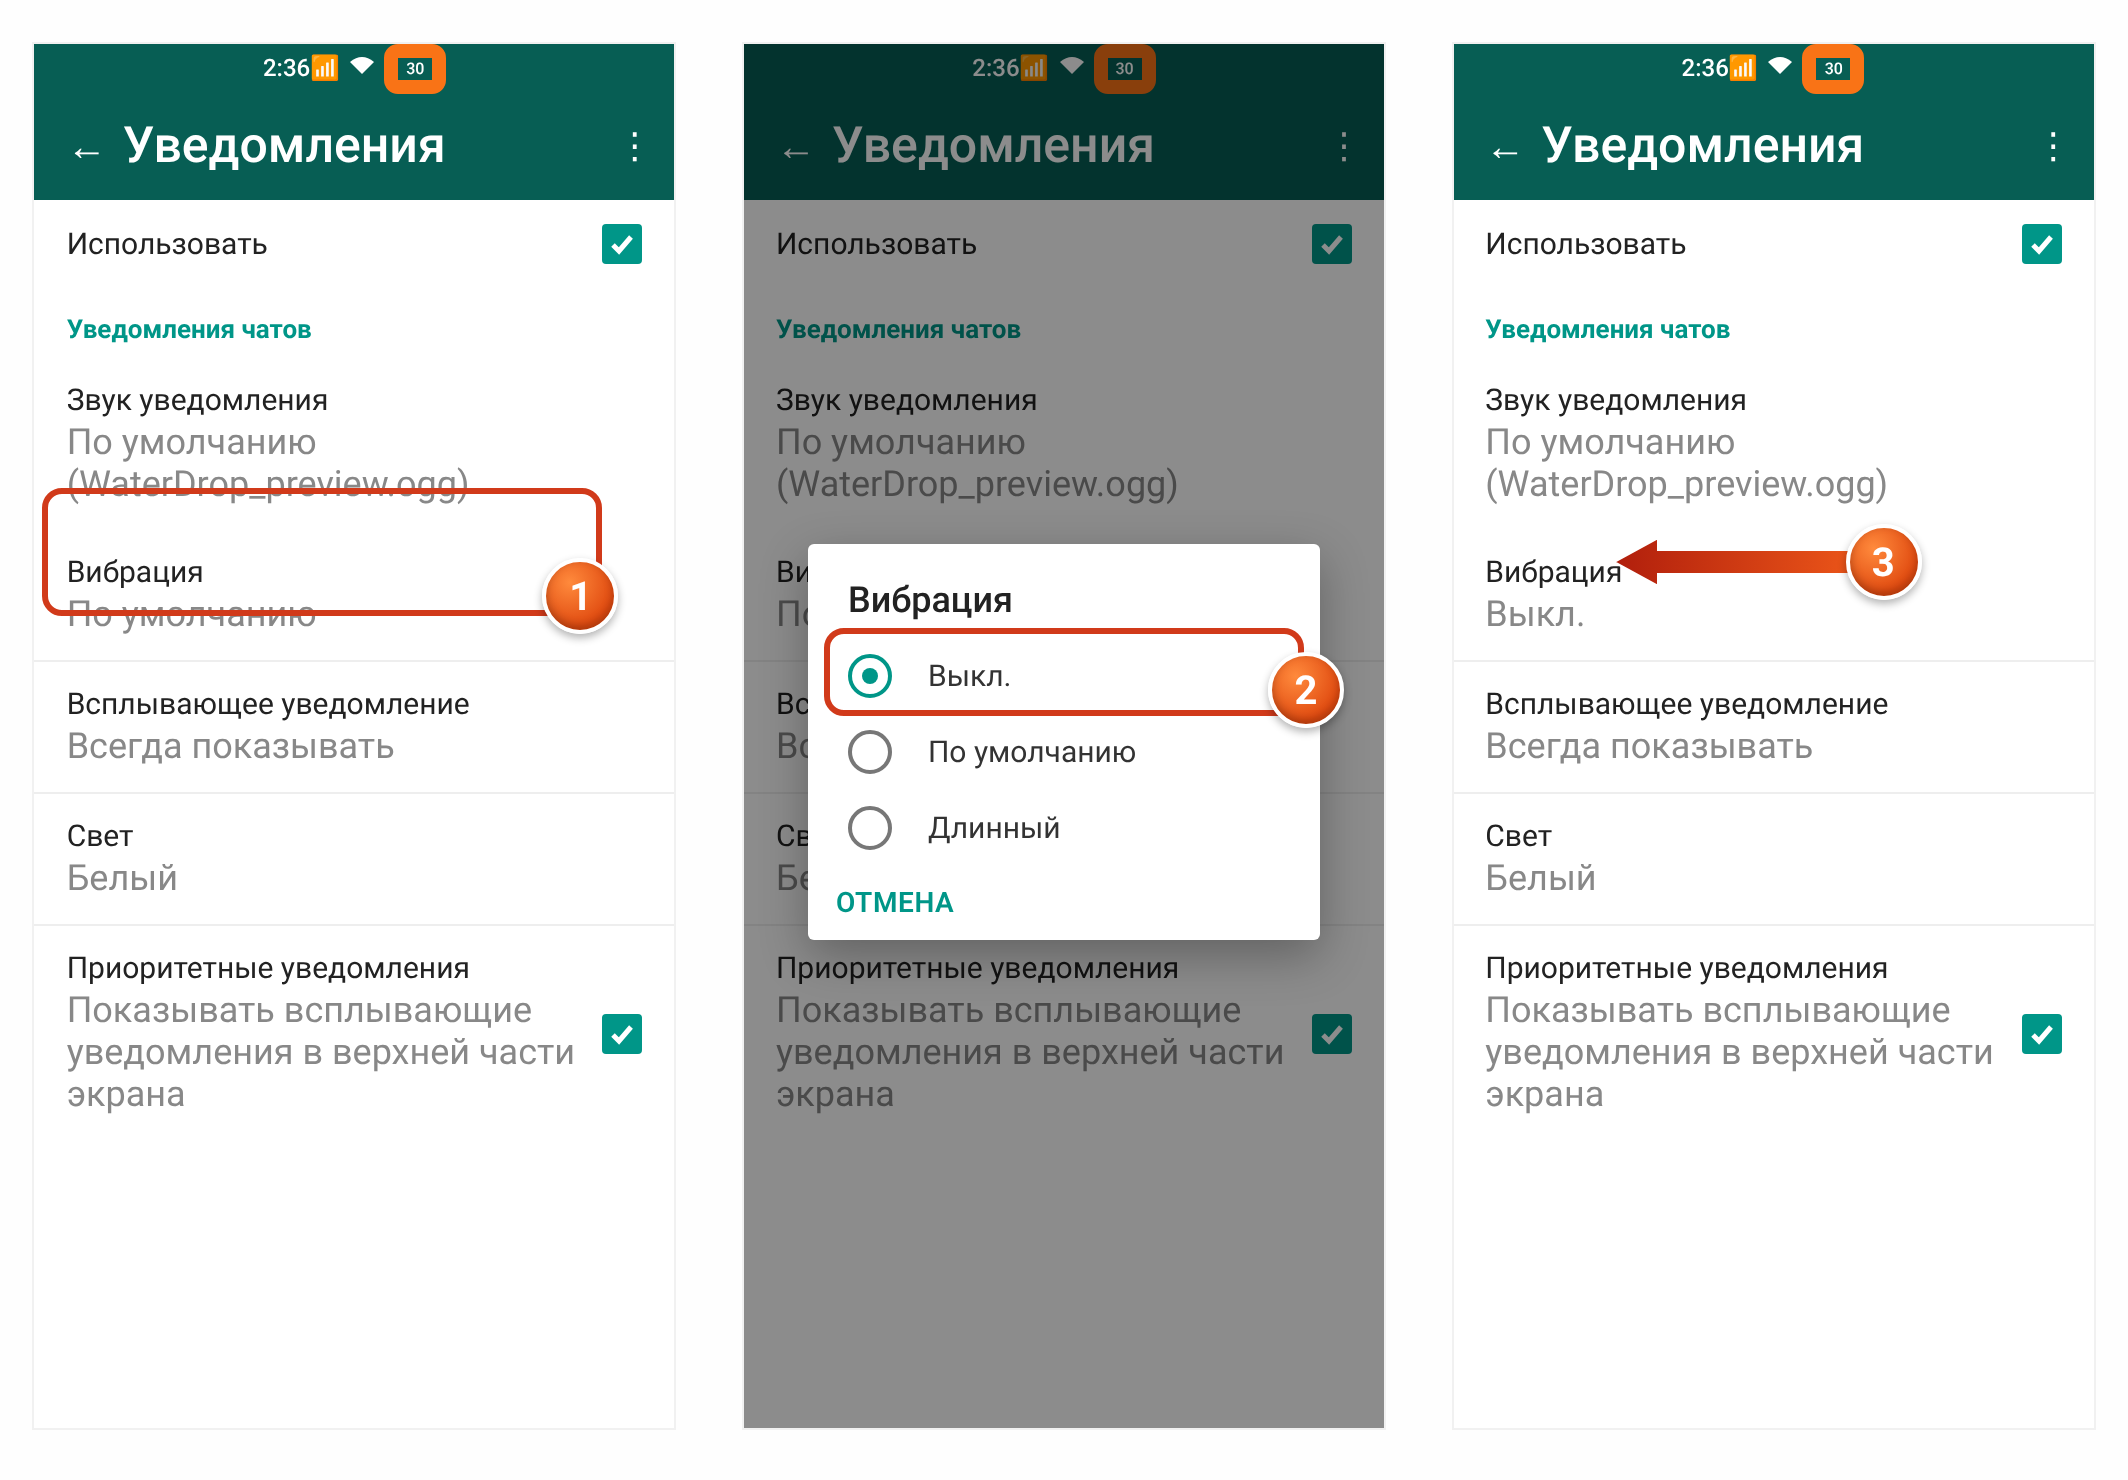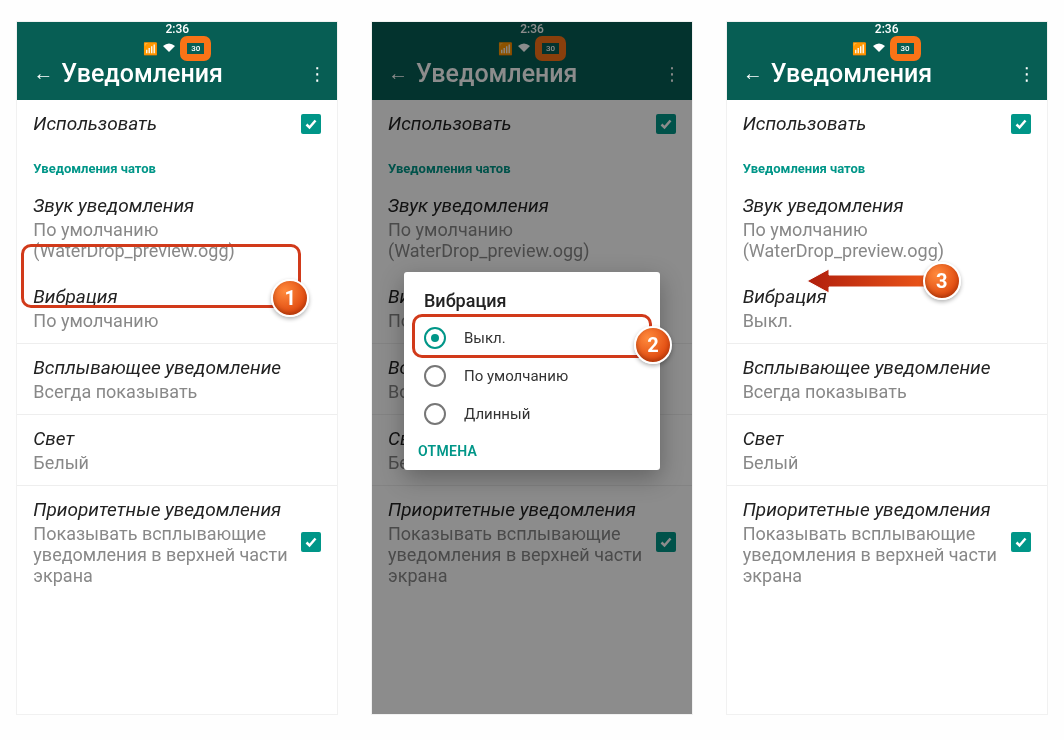--- a/index.html
+++ b/index.html
@@ -22,25 +22,24 @@
     position: relative;
     box-shadow: 0 0 0 1px rgba(0,0,0,0.05);
     overflow: hidden;
   }
   .statusbar {
     height: 24px;
     background: #075E54;
     color: #fff;
     display: flex;
     align-items: center;
-    justify-content: flex-start;
+    justify-content: center;
     padding: 0 10px;
     font-size: 12px;
     font-weight: 500;
-    flex-direction: column;
   }
   .statusbar .right {
     display: flex;
     align-items: center;
     gap: 4px;
   }
   .appbar {
     height: 54px;
     background: #075E54;
     color: #fff;
@@ -71,23 +70,22 @@
   .row {
     padding: 12px 16px;
     display: flex;
     align-items: center;
     position: relative;
   }
   .row .txt {
     flex: 1;
   }
   .row .label {
-    font-size: 19px;
+    font-size: 15px;
     color: #222;
-    font-style: italic;
   }
   .row .sub {
     font-size: 18px;
     color: #888;
     margin-top: 2px;
   }
   .row .check {
     width: 20px;
     height: 20px;
     background: #009688;

